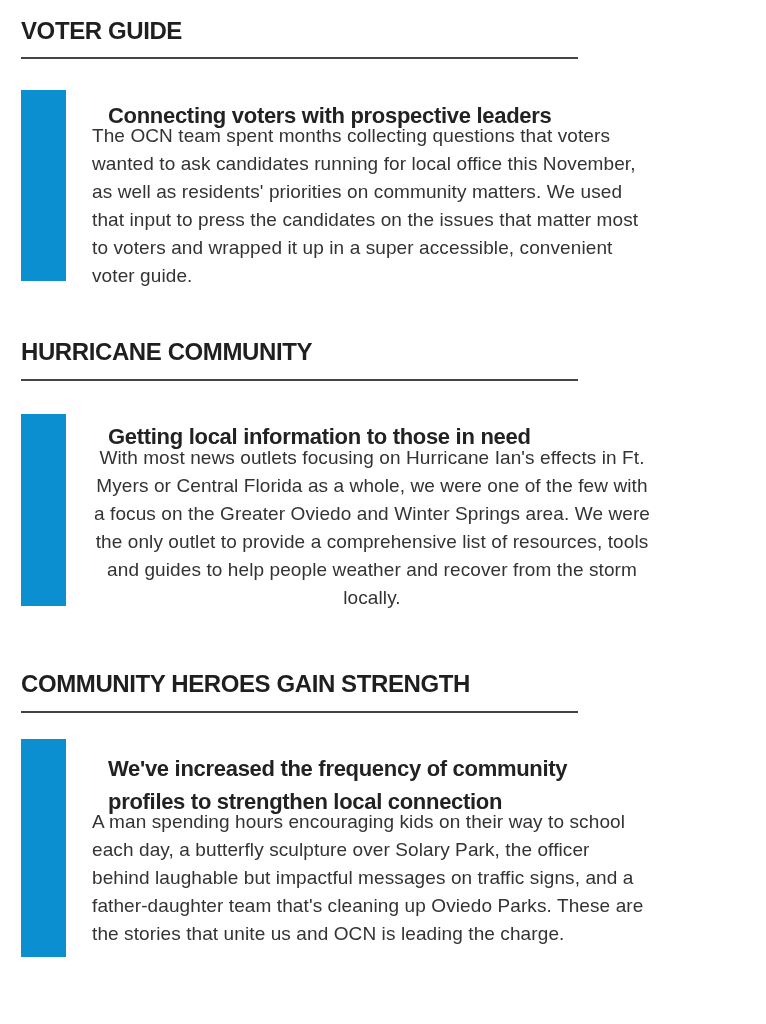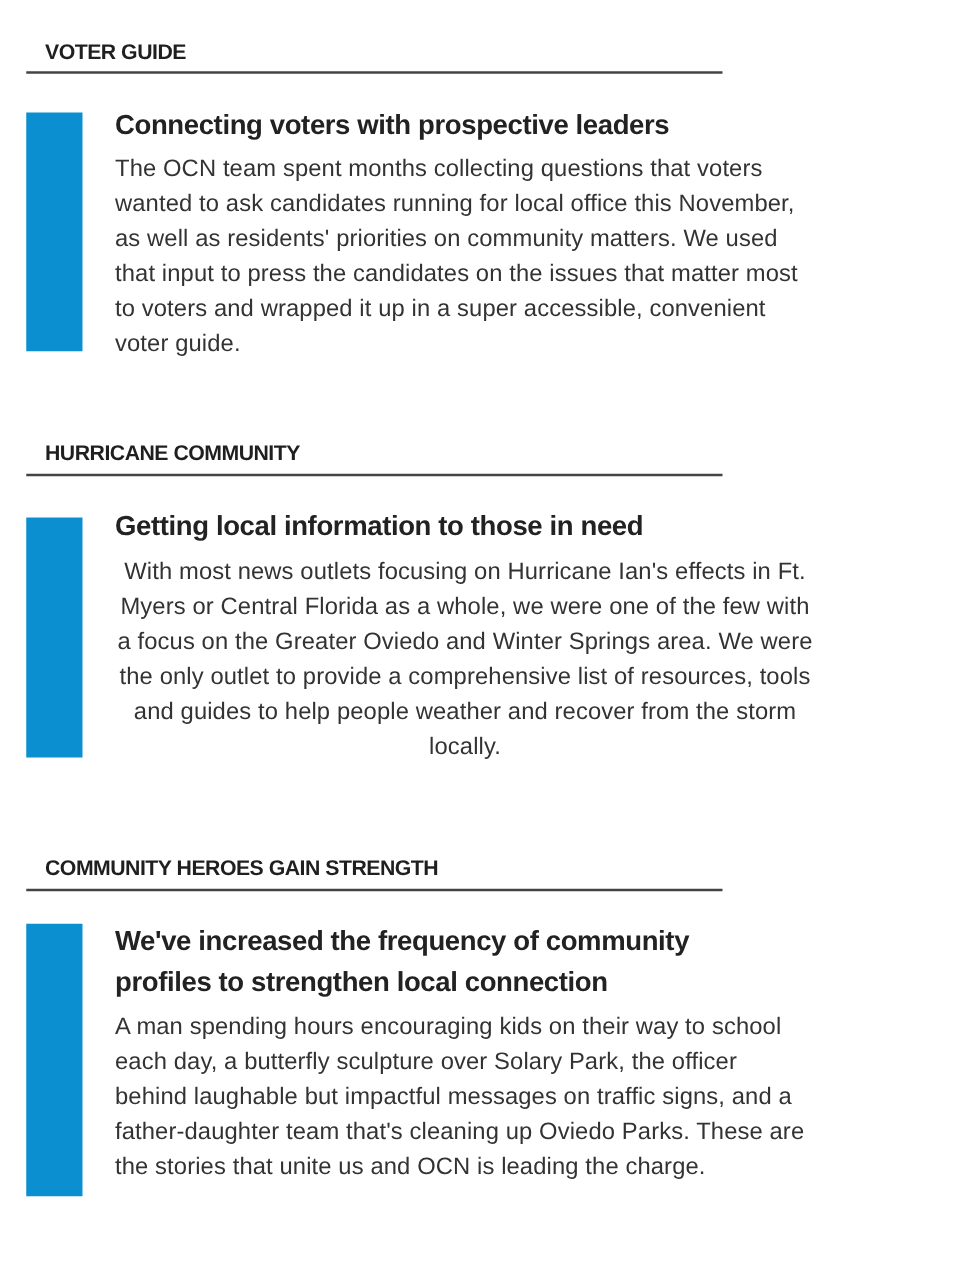--- a/index.html
+++ b/index.html
@@ -11,22 +11,22 @@
       width: 766px;
       height: 1024px;
       position: relative;
       overflow: hidden;
       font-family: "Liberation Sans", "DejaVu Sans", sans-serif;
       color: #2a2a2a;
     }
     .section-title {
       position: absolute;
       left: 21px;
-      margin: 15px;
-      font-size: 17px;
+      margin: 0;
+      font-size: 24px;
       font-weight: bold;
       color: #1f1f1f;
       letter-spacing: -0.4px;
       white-space: nowrap;
     }
     .divider {
       position: absolute;
       left: 21px;
       width: 557px;
       height: 2px;
@@ -35,21 +35,21 @@
     .accent-bar {
       position: absolute;
       left: 21px;
       width: 45px;
       background: #0b8fd0;
     }
     .item-heading {
       position: absolute;
       left: 92px;
       width: 560px;
-      margin: 0;
+      margin: 16px;
       font-size: 22px;
       line-height: 33px;
       font-weight: bold;
       color: #222222;
       letter-spacing: -0.3px;
     }
     .item-body {
       position: absolute;
       left: 92px;
       width: 560px;

